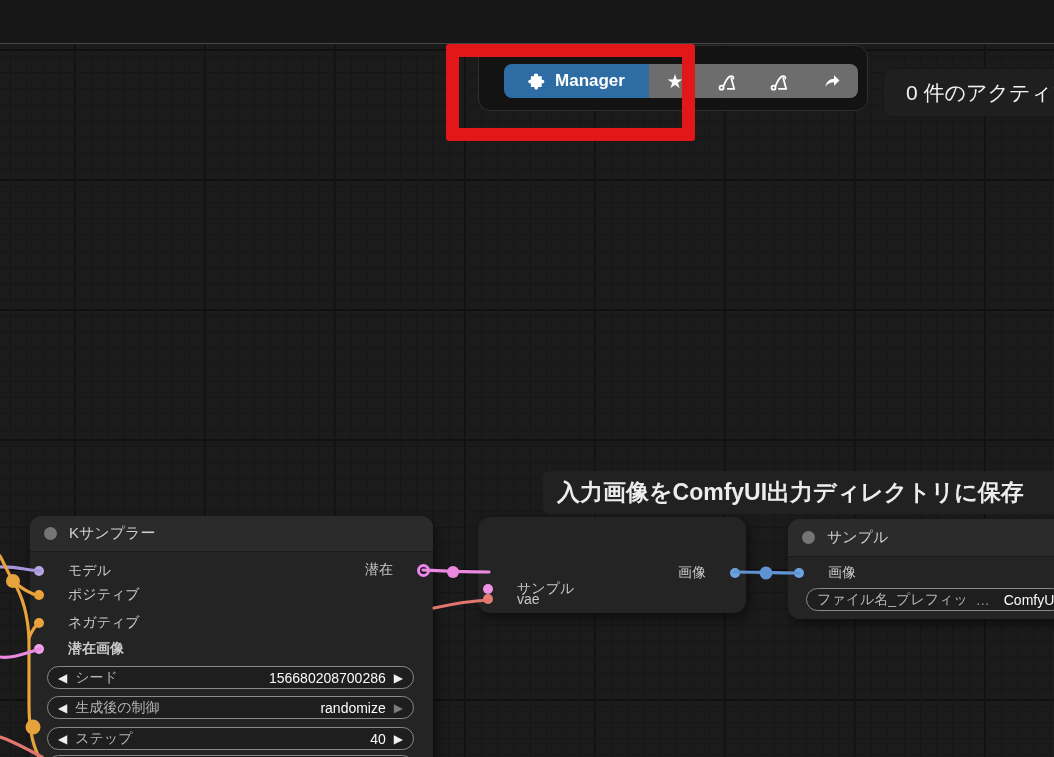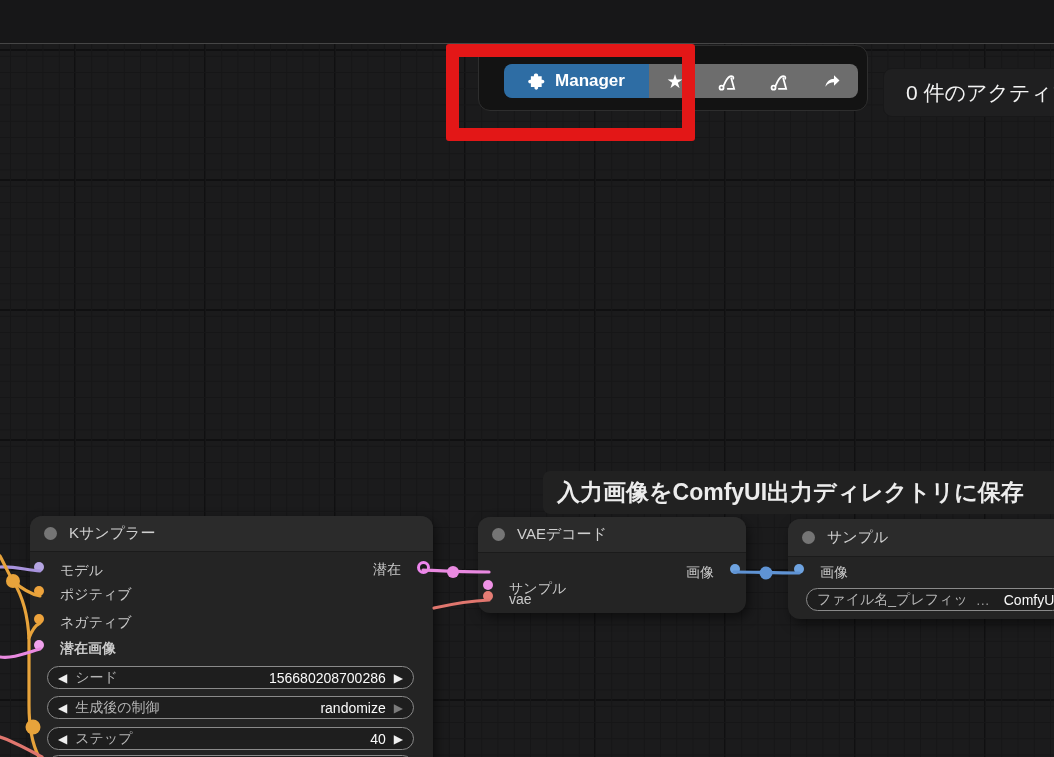--- a/index.html
+++ b/index.html
@@ -52,21 +52,21 @@
     display:flex; align-items:center; padding-left:14px;
     color:#ececec; font-size:23px; font-weight:600; white-space:nowrap; }
 
   
   .node { position:absolute; background:#242424; border-radius:12px;
     box-shadow:3px 5px 12px rgba(0,0,0,.5); z-index:4; }
   .node-header { display:flex; align-items:center; gap:12px; padding:16px 14px;
     background:#2b2b2b; border-radius:12px 12px 0 0; border-bottom:1px solid #1b1b1b; }
   .collapse-dot { width:13px; height:13px; border-radius:50%; background:#757575; flex:none; }
   .node-title { color:#cfcfcf; font-size:15px; white-space:nowrap; }
-  .slot { position:absolute; display:flex; gap:16px;
+  .slot { position:absolute; display:flex; align-items:center; gap:24px;
     color:#c9c9c9; font-size:14px; white-space:nowrap; }
   .slot.out { flex-direction:row-reverse; }
   .slot-dot { width:10px; height:10px; border-radius:50%; flex:none; }
   .slot-dot.ring { width:13px; height:13px; background:#1b1b1b !important;
     border:3px solid #ee86ee; }
   .widget { position:absolute; height:23px; background:#1e1e1e;
     border:1px solid #8a8a8a; border-radius:12px; display:flex; align-items:center;
     padding:0 10px; gap:8px; font-size:14px; color:#fff; overflow:hidden;
     white-space:nowrap; cursor:pointer; }
   .w-label { color:#b5b5b5; }
@@ -170,24 +170,20 @@
     <div class="widget" style="left:17px; top:211px; width:367px;">
       <span class="arrow">◀</span>
       <span class="w-label">ステップ</span>
       <span class="w-value">40</span>
       <span class="arrow">▶</span>
     </div>
     <div class="widget" style="left:17px; top:239px; width:367px;"></div>
   </div>
 
   <div class="node" style="left:478px; top:517px; width:268px; height:96px;">
-    <div class="node-header" style="height:36px;">
-      <span class="collapse-dot"></span>
-      <span class="node-title">VAEデコード</span>
-    </div>
     <div class="slot" style="left:5px; top:63px;">
       <span class="slot-dot" style="background-color: rgb(239, 146, 230);"></span>
       <span>サンプル</span>
     </div>
     <div class="slot" style="left:5px; top:74px;">
       <span class="slot-dot" style="background-color: rgb(229, 125, 116);"></span>
       <span>vae</span>
     </div>
     <div class="slot out" style="right:6px; top:47px;">
       <span class="slot-dot" style="background-color: rgb(110, 163, 224);"></span>

